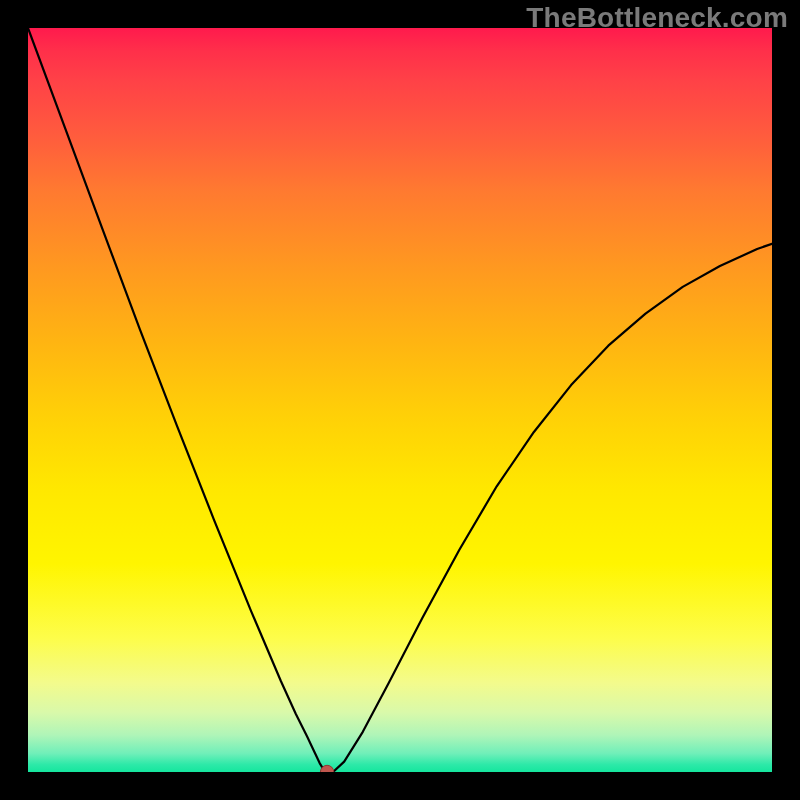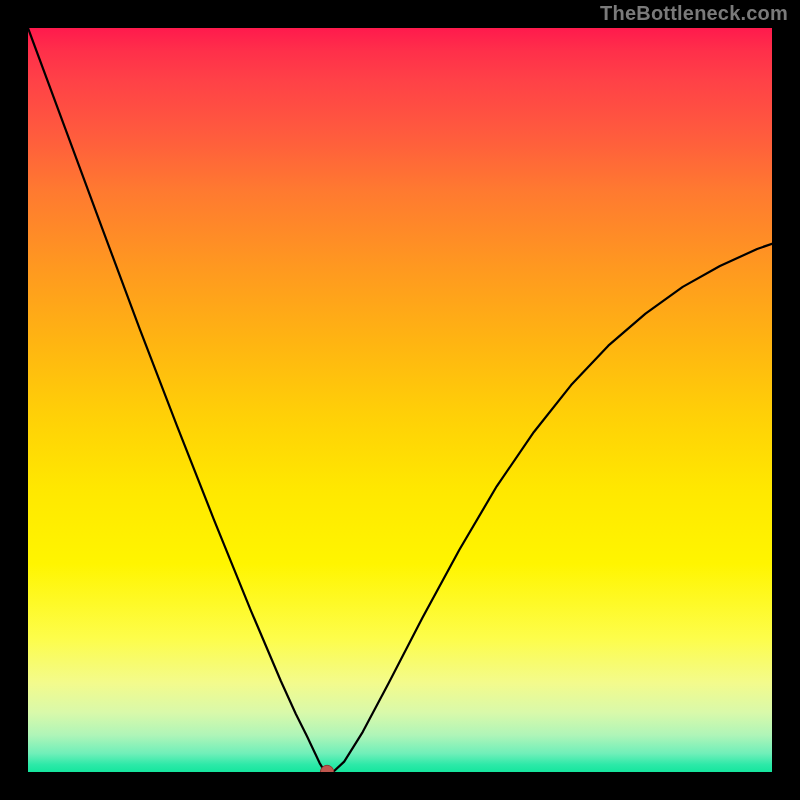--- a/index.html
+++ b/index.html
@@ -8,21 +8,21 @@
     width: 800px;
     height: 800px;
     background: #000;
     position: relative;
   }
   .watermark {
     position: absolute;
     top: 2px;
     right: 12px;
     font-family: Arial, Helvetica, sans-serif;
-    font-size: 20px;
+    font-size: 28px;
     font-weight: 600;
     color: #7a7a7a;
     letter-spacing: 0.2px;
     z-index: 3;
   }
   .plot-frame {
     position: absolute;
     left: 28px;
     top: 28px;
     width: 744px;

